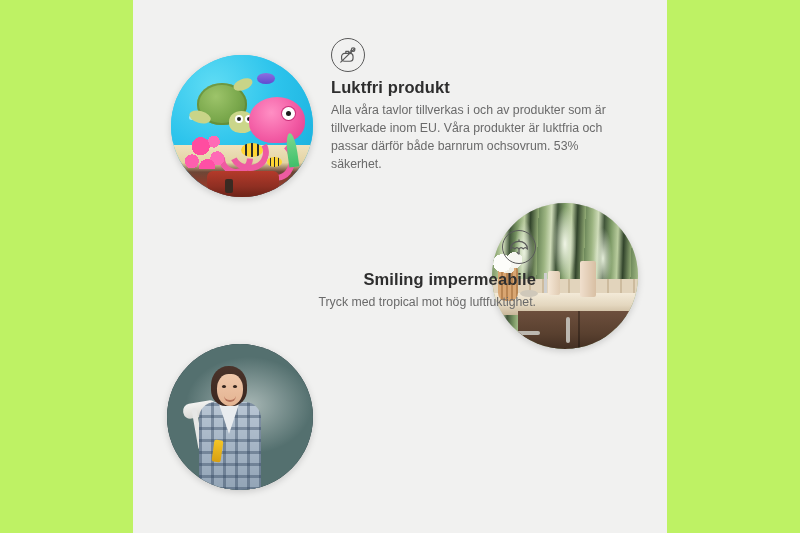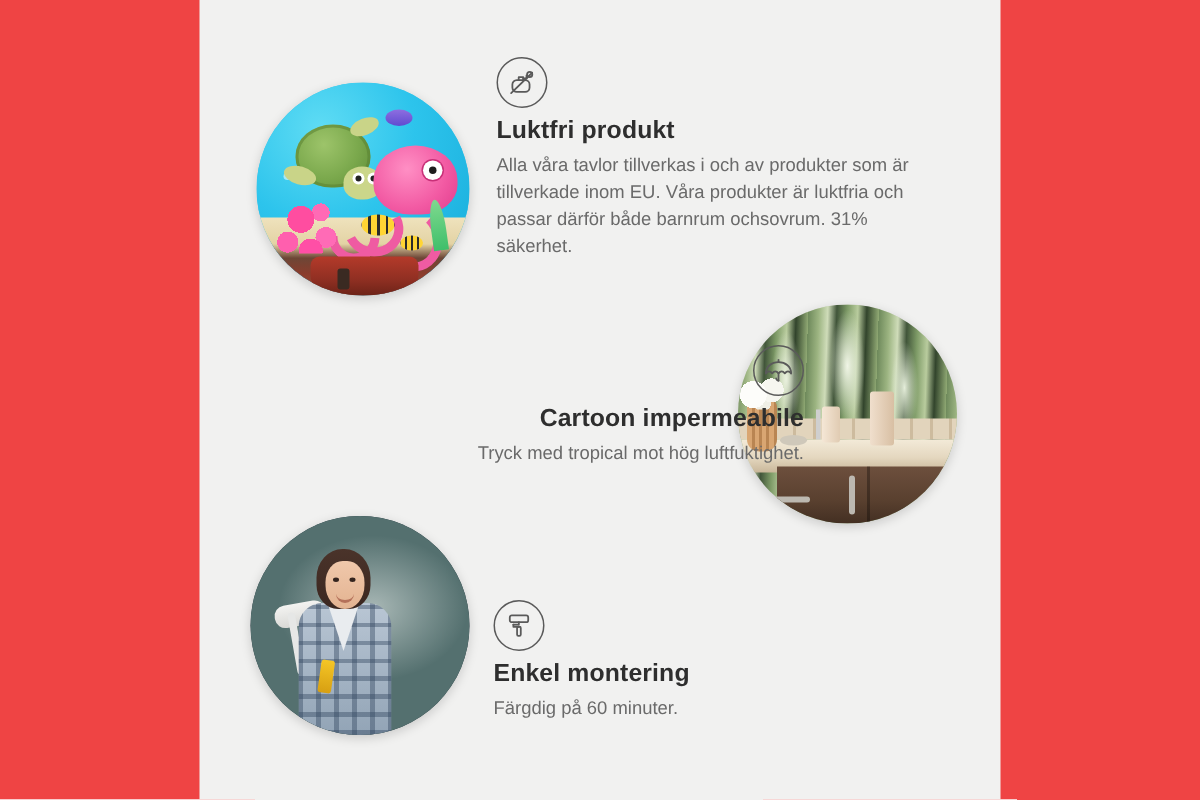--- a/index.html
+++ b/index.html
@@ -12,21 +12,21 @@
     height: 533px;
     overflow: hidden;
     font-family: "Liberation Sans", sans-serif;
     -webkit-font-smoothing: antialiased;
   }
 
   .stage {
     position: relative;
     width: 800px;
     height: 533px;
-    background: #ef4444;
+    background: #bef264;
   }
 
   
   .panel {
     position: absolute;
     left: 133px;
     top: 0;
     width: 534px;
     height: 533px;
     background: #f1f1f0;
@@ -371,44 +371,32 @@
         <svg width="22" height="22" viewBox="0 0 24 24" fill="none" stroke="#5a5a5a" stroke-width="1.3" stroke-linecap="round" stroke-linejoin="round">
           <path d="M8.2 10.3h6.1a3.2 3.2 0 0 1 3.2 3.2v2.1a3.2 3.2 0 0 1-3.2 3.2H8.2A3.2 3.2 0 0 1 5 15.6v-2.1a3.2 3.2 0 0 1 3.2-3.2z"></path>
           <path d="M9.6 10.3V8.1h3.3v2.2"></path>
           <path d="M12.9 9.0h2.4"></path>
           <path d="M15.3 9.0v-2.1"></path>
           <circle cx="17.6" cy="6.2" r="1.9"></circle>
           <line x1="4.1" y1="19.7" x2="19.4" y2="4.9"></line>
         </svg>
       </div>
       <div class="feat-title">Luktfri produkt</div>
-      <p class="feat-body">Alla våra tavlor tillverkas i och av produkter som är tillverkade inom EU. Våra produkter är luktfria och passar därför både barnrum ochsovrum. 31% säkerhet.</p>
+      <p class="feat-body">Alla våra tavlor tillverkas i och av produkter som är tillverkade inom EU. Våra produkter är luktfria och passar därför både barnrum ochsovrum. 53% säkerhet.</p>
     </div>
 
     <div class="feature feat-2">
       <div class="icon-circle">
         <svg width="22" height="22" viewBox="0 0 24 24" fill="none" stroke="#5a5a5a" stroke-width="1.3" stroke-linecap="round" stroke-linejoin="round">
           <path d="M2.8 14.1c0-4.9 4.1-8.2 9.2-8.2s9.2 3.3 9.2 8.2"></path>
           <path d="M2.8 14.1c1.5-1.9 3.1-1.9 4.6 0 1.5-1.9 3.1-1.9 4.6 0 1.5-1.9 3.1-1.9 4.6 0 1.5-1.9 3.1-1.9 4.6 0"></path>
           <line x1="12" y1="14.1" x2="12" y2="19.4"></line>
           <path d="M12 19.4a1.7 1.7 0 0 1-1.7-1.7"></path>
           <line x1="12" y1="5.9" x2="12" y2="4.2"></line>
         </svg>
       </div>
-      <div class="feat-title">Cartoon impermeabile</div>
+      <div class="feat-title">Smiling impermeabile</div>
       <p class="feat-body">Tryck med tropical mot hög luftfuktighet.</p>
     </div>
 
-    <div class="feature feat-3">
-      <div class="icon-circle">
-        <svg width="22" height="22" viewBox="0 0 24 24" fill="none" stroke="#5a5a5a" stroke-width="1.3" stroke-linecap="round" stroke-linejoin="round">
-          <rect x="5.3" y="4.6" width="13.4" height="5.0" rx="1.5"></rect>
-          <path d="M11.9 9.6v1.7h-4.0"></path>
-          <path d="M7.9 11.3v1.6h4.0"></path>
-          <rect x="10.6" y="12.9" width="2.7" height="6.6" rx="1.0"></rect>
-        </svg>
-      </div>
-      <div class="feat-title">Enkel montering</div>
-      <p class="feat-body">Färgdig på 60 minuter.</p>
-    </div>
 
   </div>
 </div>
 
 </body></html>

